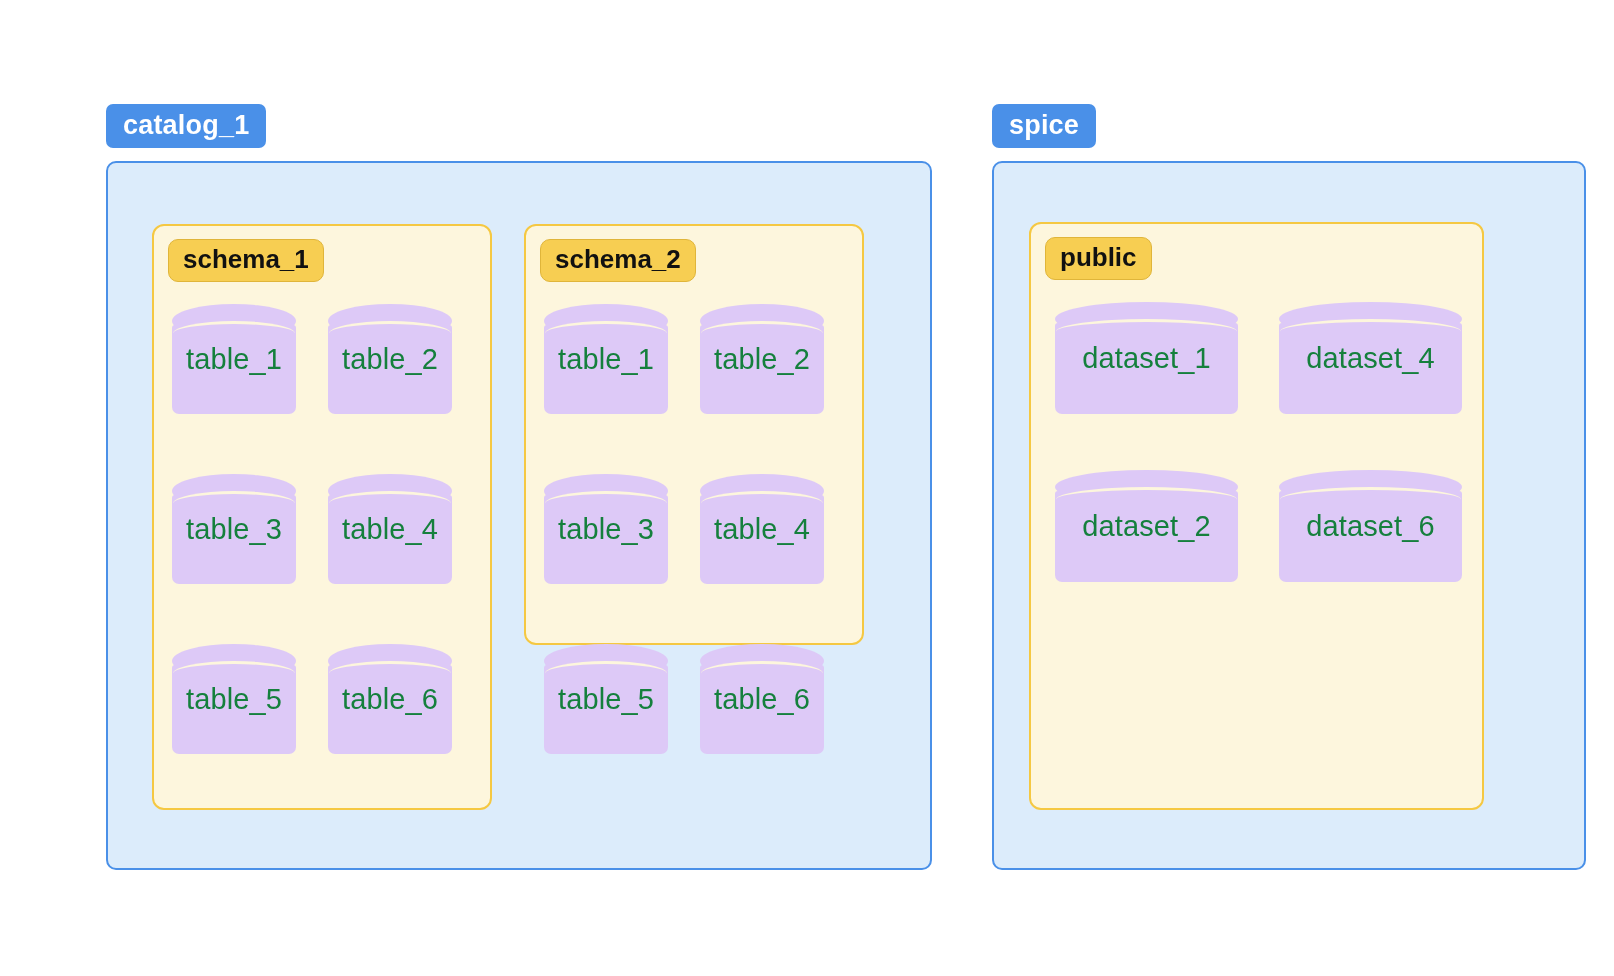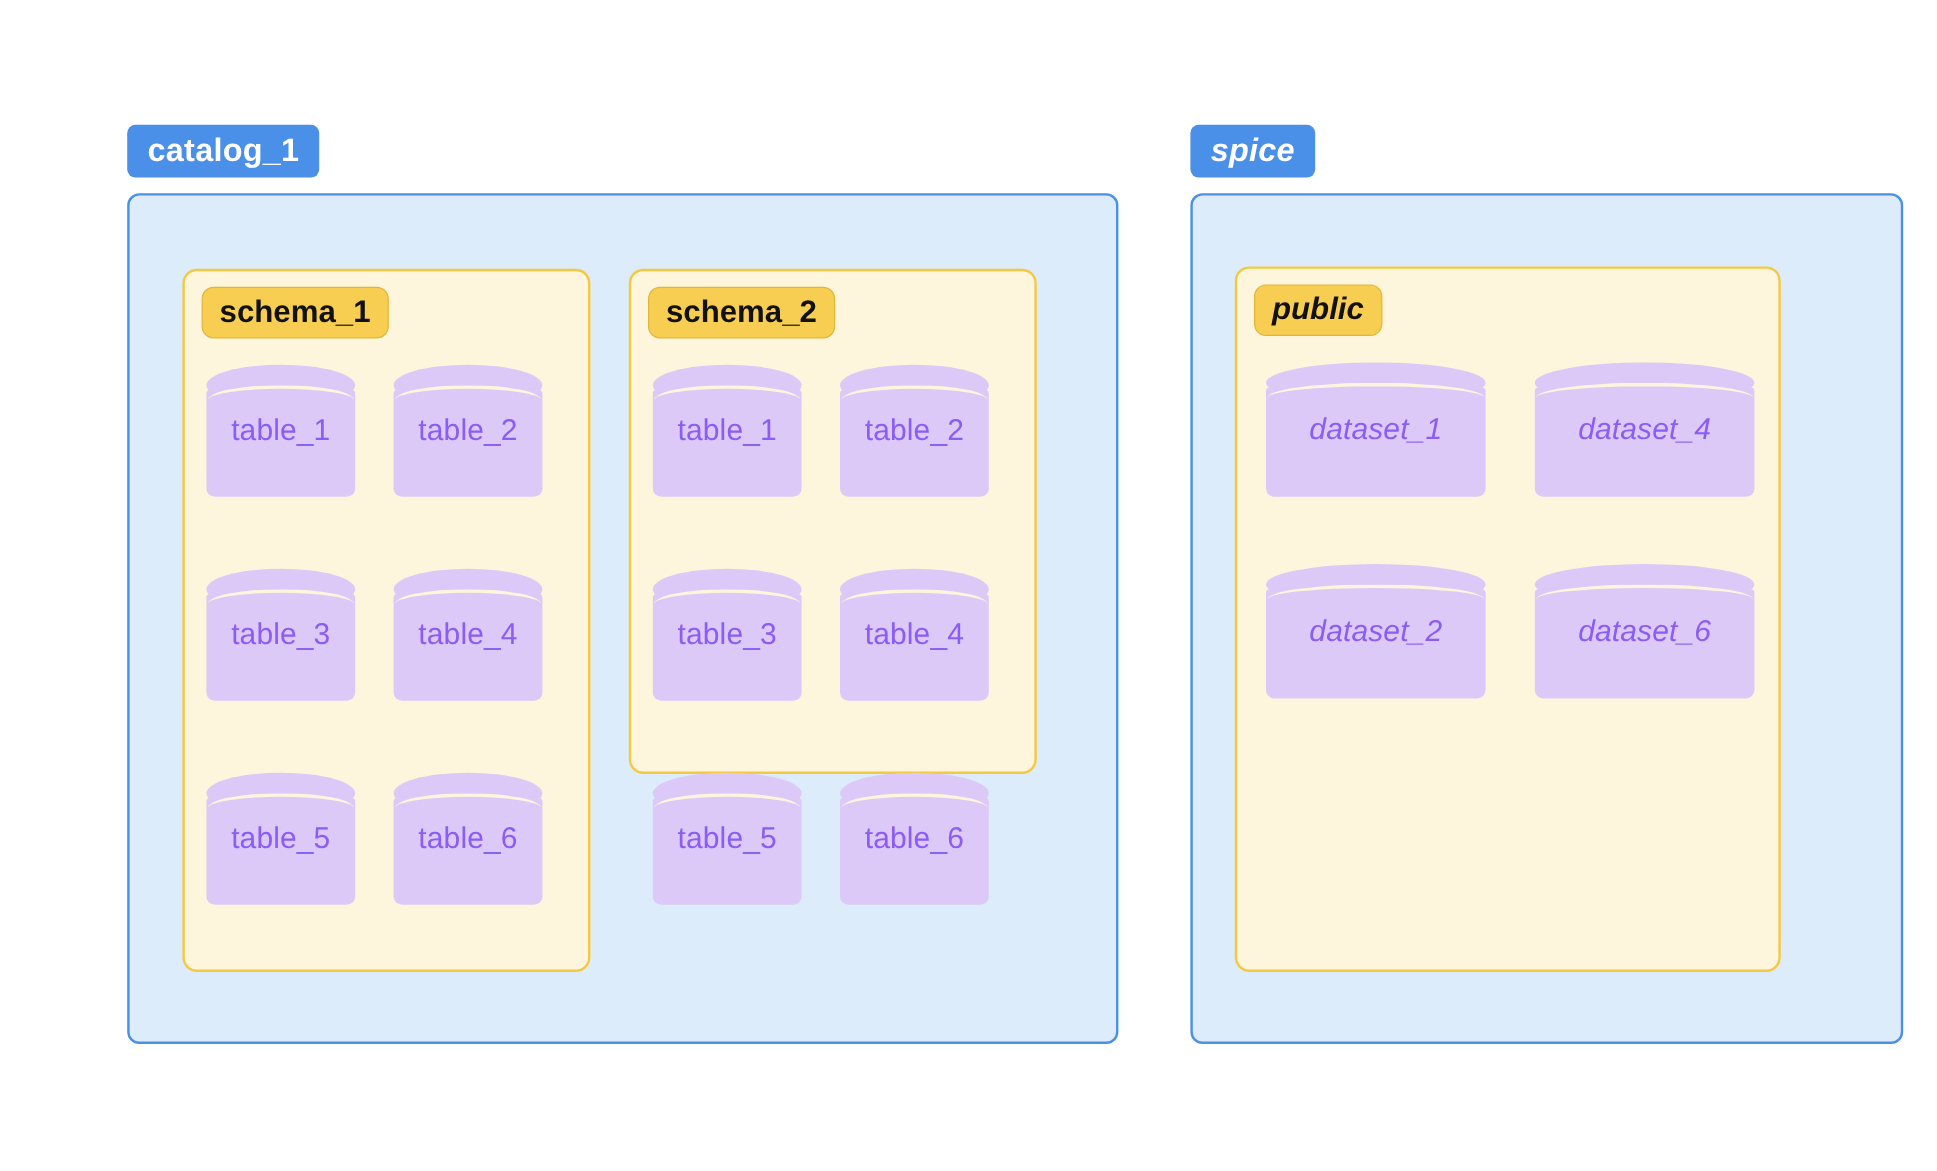--- a/index.html
+++ b/index.html
@@ -109,22 +109,22 @@
     right: 1px;
     top: 17px;
     height: 22px;
     border-top: 3px solid #fdf6dd;
     border-radius: 50% / 50%;
     pointer-events: none;
   }
   .cyl-label {
     position: relative;
     z-index: 3;
-    color: #8b5cf6;
-    font-size: 25px;
+    color: #15803d;
+    font-size: 29px;
     font-weight: 400;
     letter-spacing: 0.1px;
     white-space: nowrap;
   }
 </style>
 </head>
 <body>
 
 <div class="canvas">
 
@@ -217,21 +217,21 @@
             <div class="cyl-body"></div>
             <div class="cyl-rim"></div>
             <span class="cyl-label">table_6</span>
           </div>
         </div>
       </div>
 
     </div>
   </div>
 
-  <div class="catalog-group" style="left:992px; top:104px; width:520px; height:766px;font-style:italic;">
+  <div class="catalog-group" style="left:992px; top:104px; width:520px; height:766px;">
     <div class="catalog-badge">spice</div>
 
     <div class="catalog-box" style="width:594px; height:709px;">
 
       <div class="schema-panel" style="left:35px; top:59px; width:455px; height:588px;">
         <div class="schema-badge">public</div>
         <div class="cyl-grid" style="left:24px; top:78px; width:410px; height:492px;
                     grid-template-columns:183px 183px; grid-template-rows:112px 112px 112px;
                     column-gap:41px; row-gap:56px;text-align:right;">
           <div class="cylinder">

